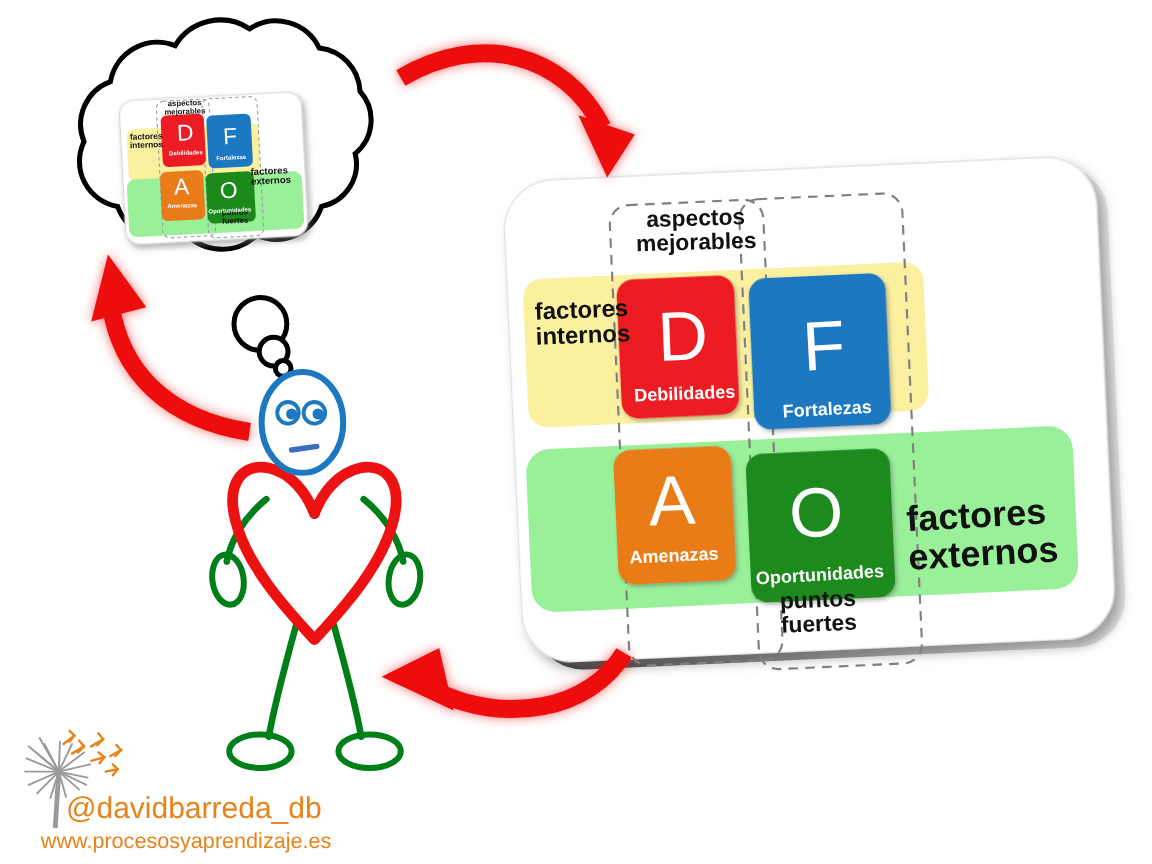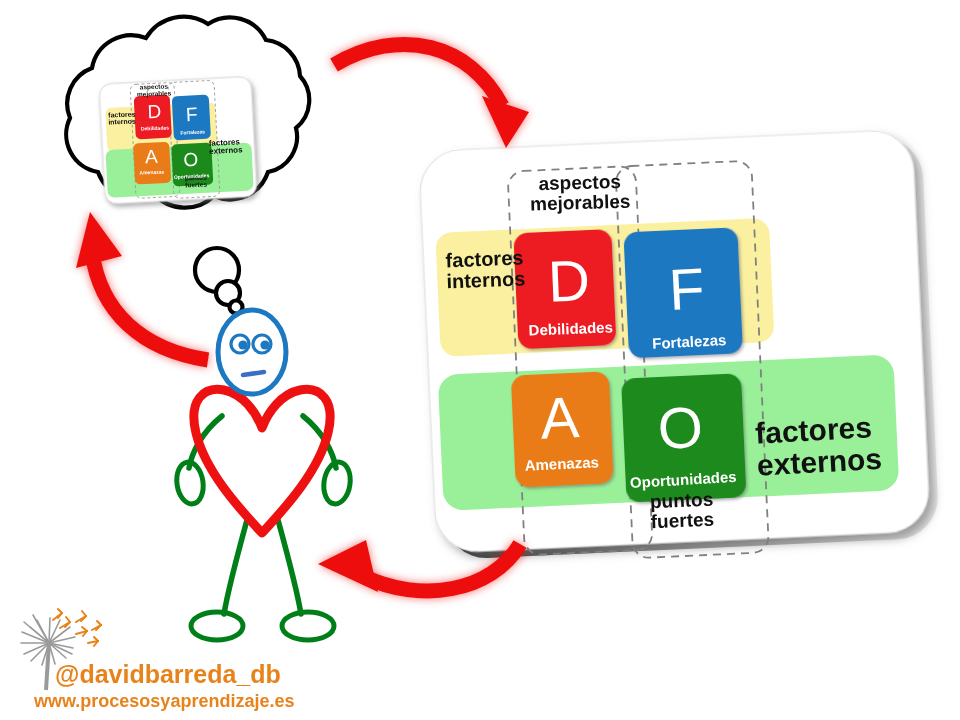--- a/index.html
+++ b/index.html
@@ -79,21 +79,21 @@
   .tq-f .big{top:6px;}
   .tq-f .cap{top:31px;}
   .tq-a{left:135px;top:143px;width:33px;height:38px;transform:rotate(-2deg);}
   .tq-a .big{top:4px;}
   .tq-a .cap{top:27px;}
   .tq-o{left:172px;top:146px;width:38px;height:39px;transform:rotate(-3deg);}
   .tq-o .big{top:4px;}
   .tq-o .cap{top:28px;}
 
   
-  .wm{position:absolute;color:#E8821A;font-weight:700;white-space:pre;}
+  .wm{position:absolute;color:#E8821A;font-weight:400;white-space:pre;}
   .wm-handle{left:55px;top:660px;font-size:25px;}
   .wm-url{left:14px;top:691px;font-size:18px;margin-left:20px;}
 </style>
 </head>
 <body>
 
 <div id="stage">
 
   <svg width="960" height="720" viewBox="0 0 960 720">
     <defs>

